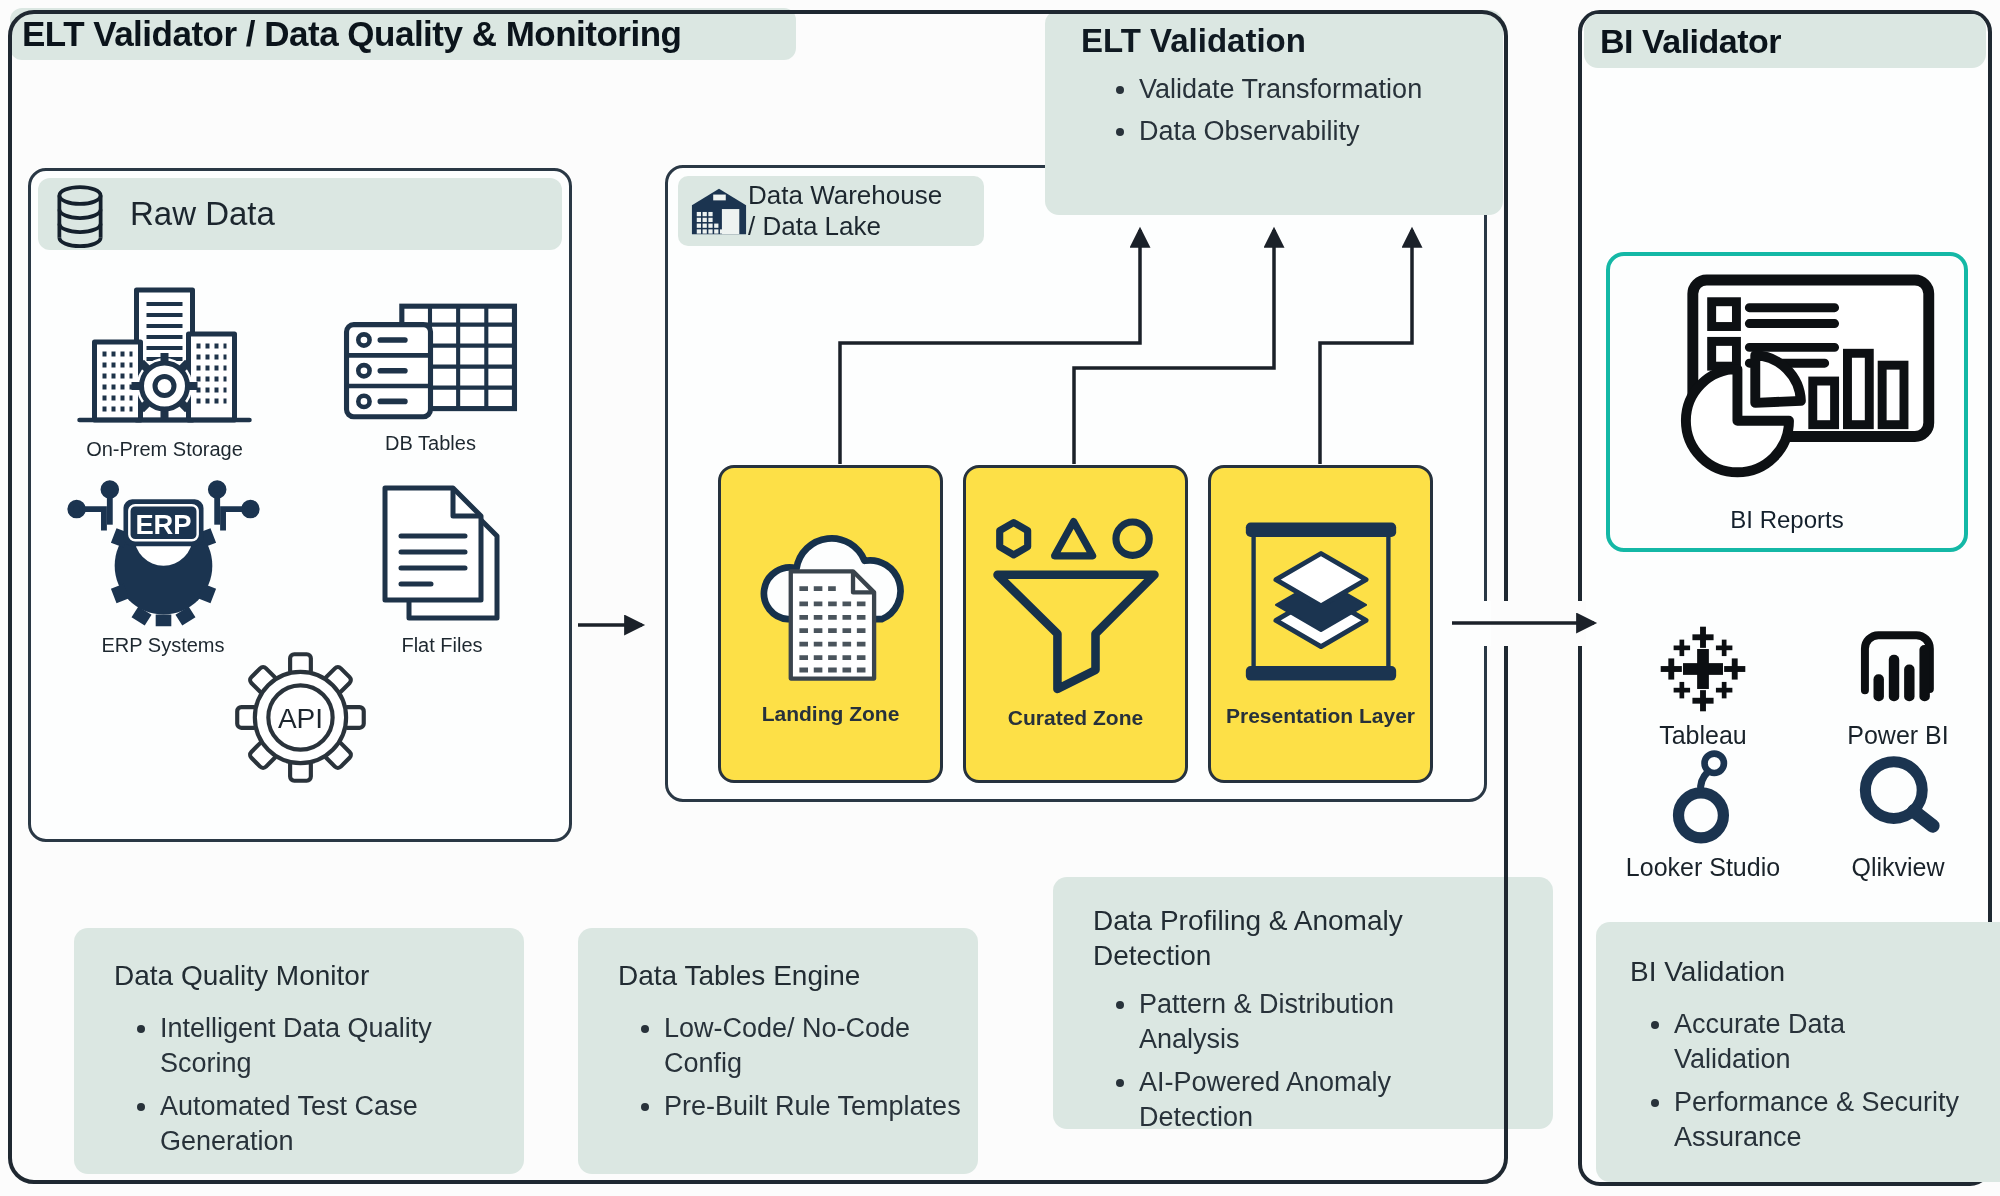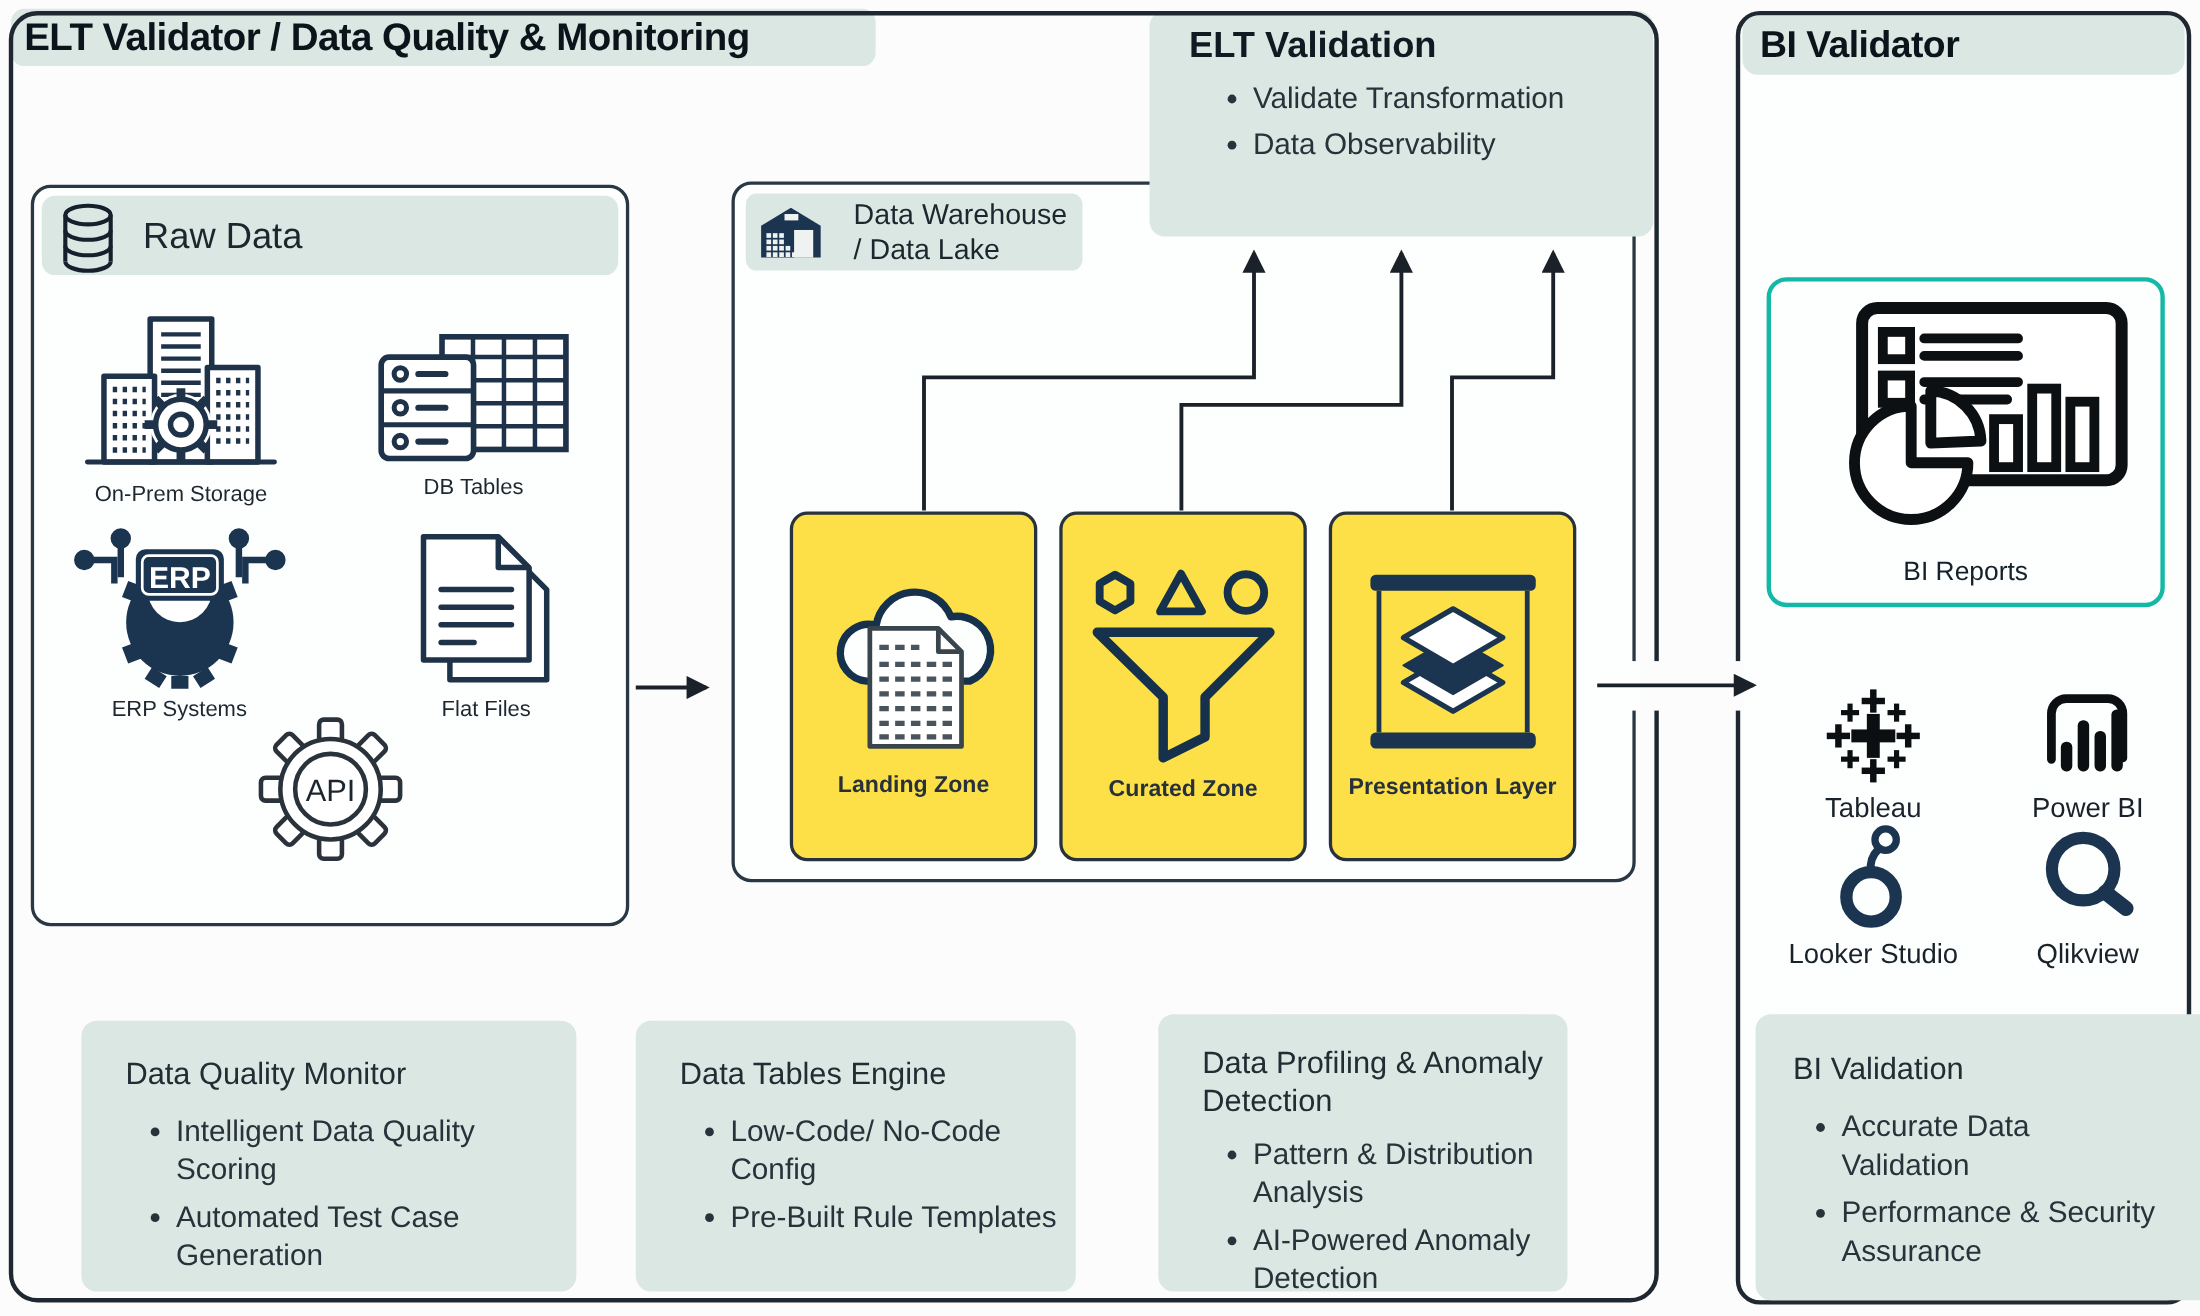--- a/index.html
+++ b/index.html
@@ -38,21 +38,21 @@
   <div class="abs panel" style="left:665px;top:165px;width:822px;height:637px;"></div>
 
   <div class="abs mintbox elt" style="left:1045px;top:10px;width:458px;height:205px;border-radius:14px;padding:12px 0 0 36px;">
     <div style="font-size:33px;font-weight:bold;color:#101a22;">ELT Validation</div>
     <ul>
       <li>Validate Transformation</li>
       <li>Data Observability</li>
     </ul>
   </div>
 
-  <div class="abs mint chip" style="left:678px;top:176px;width:306px;height:70px;border-radius:10px;padding-left:12px;gap:28px;">
+  <div class="abs mint chip" style="left:678px;top:176px;width:306px;height:70px;border-radius:10px;padding-left:12px;gap:0;">
     <span>
       <svg width="58" height="52" viewBox="0 0 60 52">
         <path d="M2 20 L30 3 L58 20 V50 H2 Z" fill="#1b3450"></path>
         <rect x="24" y="9" width="13" height="6" fill="#eef3f1"></rect>
         <rect x="33" y="24" width="18" height="26" fill="#eef3f1"></rect>
         <g fill="#eef3f1">
           <rect x="7" y="27" width="4.4" height="4.4"></rect>
             <rect x="13" y="27" width="4.4" height="4.4"></rect>
             <rect x="19" y="27" width="4.4" height="4.4"></rect>
           <rect x="7" y="33" width="4.4" height="4.4"></rect>
@@ -276,21 +276,21 @@
   </div>
 
   <div class="abs mintbox b2" style="left:578px;top:928px;width:400px;height:246px;padding:30px 16px 0 40px;">
     <div class="mb-title">Data Tables Engine</div>
     <ul>
       <li>Low-Code/ No-Code Config</li>
       <li>Pre-Built Rule Templates</li>
     </ul>
   </div>
 
-  <div class="abs mintbox b3" style="left:1053px;top:922px;width:372px;height:252px;padding:26px 16px 0 40px;">
+  <div class="abs mintbox b3" style="left:1053px;top:877px;width:500px;height:252px;padding:26px 16px 0 40px;">
     <div class="mb-title" style="max-width:330px;">Data Profiling &amp; Anomaly Detection</div>
     <ul style="margin-top:14px;">
       <li>Pattern &amp; Distribution Analysis</li>
       <li>AI-Powered Anomaly Detection</li>
     </ul>
   </div>
 
   <div class="abs mint chip" style="left:10px;top:8px;width:786px;height:52px;padding-left:12px;">
     <span class="big-title">ELT Validator / Data Quality &amp; Monitoring</span>
   </div>

